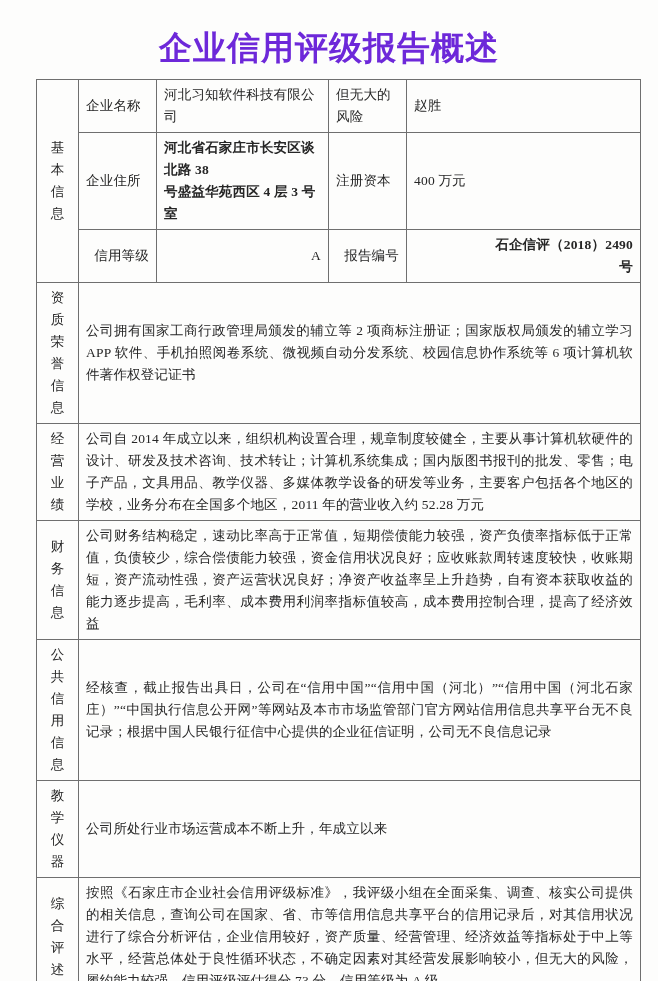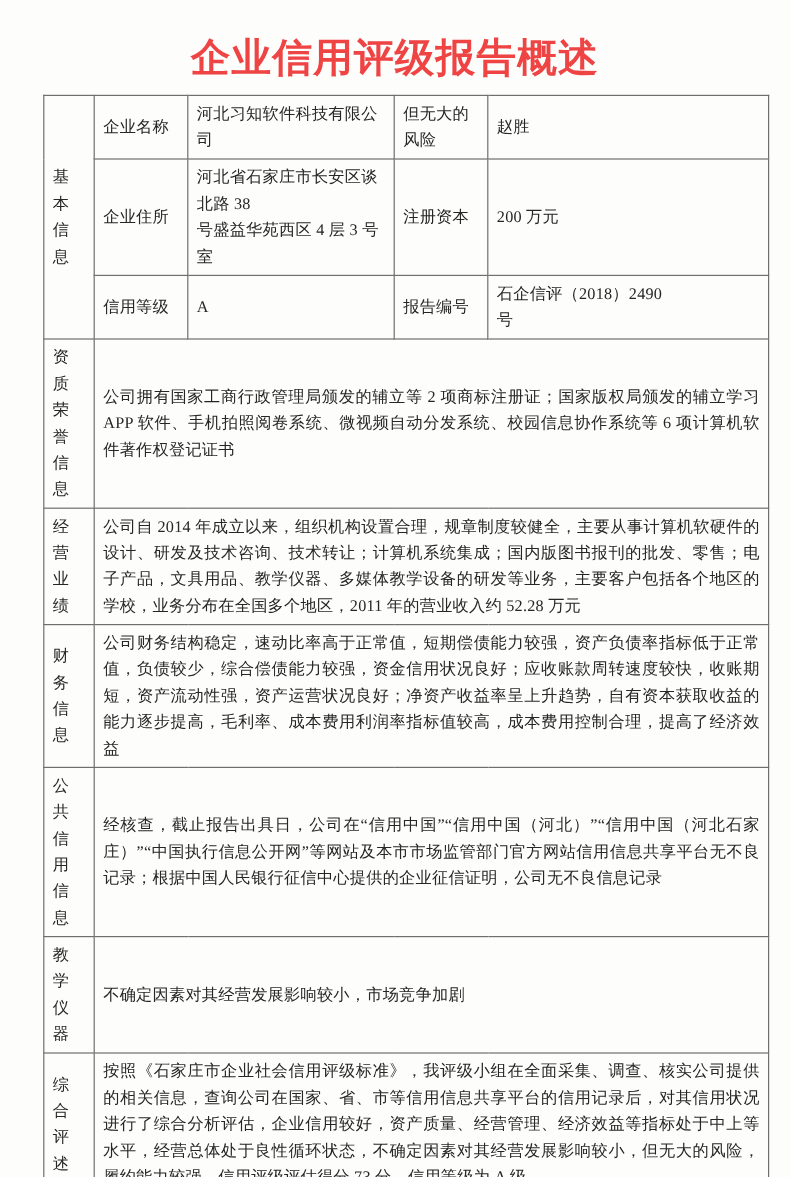--- a/index.html
+++ b/index.html
@@ -10,44 +10,45 @@
     color:#262626;
     position:relative;
     overflow:hidden;
   }
   .page-title{
     text-align:center;
     font-size:33px;
     font-weight:bold;
     letter-spacing:1px;
     margin:26px 0 8px 0;
-    color:#ef4444;
+    color:#6d28d9;
   }
   table.report{
     border-collapse:collapse;
     margin-left:36px;
     width:604px;
     table-layout:fixed;
   }
   table.report td{
     border:1.5px solid #6f6f6f;
     font-size:13.5px;
     line-height:22px;
     vertical-align:middle;
     padding:4px 7px;
     letter-spacing:0.2px;
     word-break:break-all;
   }
   td.rowhead{
+    text-align:center;
     padding:4px 6px;
     line-height:23px;
   }
   td.fieldlabel{ padding-left:9px; }
   td.fieldval{ padding-left:9px; }
-  .preline{ white-space:pre-line; }
+  .preline{ white-space:pre-line;font-weight:bold; }
   td.para{ padding:7px 9px 7px 9px; text-align:justify; }
 </style>
 </head>
 <body>
 
 <div class="page-title">企业信用评级报告概述</div>
 
 <table class="report">
   <colgroup>
     <col style="width:42px">
@@ -62,23 +63,23 @@
       <td class="fieldlabel">企业名称</td>
       <td class="fieldval">河北习知软件科技有限公司</td>
       <td class="fieldlabel">但无大的风险</td>
       <td class="fieldval">赵胜</td>
     </tr>
     <tr style="height:48px;">
       <td class="fieldlabel">企业住所</td>
       <td class="fieldval preline">河北省石家庄市长安区谈北路 38
 号盛益华苑西区 4 层 3 号室</td>
       <td class="fieldlabel">注册资本</td>
-      <td class="fieldval">200 万元</td>
+      <td class="fieldval">400 万元</td>
     </tr>
-    <tr style="height:46px;">
+    <tr style="height:46px;text-align:right;">
       <td class="fieldlabel">信用等级</td>
       <td class="fieldval">A</td>
       <td class="fieldlabel">报告编号</td>
       <td class="fieldval preline">石企信评（2018）2490
 号</td>
     </tr>
 
     <tr>
       <td class="rowhead">资质荣誉信息</td>
       <td class="para" colspan="4">公司拥有国家工商行政管理局颁发的辅立等 2 项商标注册证；国家版权局颁发的辅立学习 APP 软件、手机拍照阅卷系统、微视频自动分发系统、校园信息协作系统等 6 项计算机软件著作权登记证书</td>
@@ -90,21 +91,21 @@
     <tr>
       <td class="rowhead">财务信息</td>
       <td class="para" colspan="4">公司财务结构稳定，速动比率高于正常值，短期偿债能力较强，资产负债率指标低于正常值，负债较少，综合偿债能力较强，资金信用状况良好；应收账款周转速度较快，收账期短，资产流动性强，资产运营状况良好；净资产收益率呈上升趋势，自有资本获取收益的能力逐步提高，毛利率、成本费用利润率指标值较高，成本费用控制合理，提高了经济效益</td>
     </tr>
     <tr>
       <td class="rowhead">公共信用信息</td>
       <td class="para" colspan="4">经核查，截止报告出具日，公司在“信用中国”“信用中国（河北）”“信用中国（河北石家庄）”“中国执行信息公开网”等网站及本市市场监管部门官方网站信用信息共享平台无不良记录；根据中国人民银行征信中心提供的企业征信证明，公司无不良信息记录</td>
     </tr>
     <tr>
       <td class="rowhead">教学仪器</td>
-      <td class="para" colspan="4">不确定因素对其经营发展影响较小，市场竞争加剧</td>
+      <td class="para" colspan="4">公司所处行业市场运营成本不断上升，年成立以来</td>
     </tr>
     <tr>
       <td class="rowhead">综合评述</td>
       <td class="para" colspan="4">按照《石家庄市企业社会信用评级标准》，我评级小组在全面采集、调查、核实公司提供的相关信息，查询公司在国家、省、市等信用信息共享平台的信用记录后，对其信用状况进行了综合分析评估，企业信用较好，资产质量、经营管理、经济效益等指标处于中上等水平，经营总体处于良性循环状态，不确定因素对其经营发展影响较小，但无大的风险，履约能力较强，信用评级评估得分 73 分，信用等级为 A 级</td>
     </tr>
 
   </tbody>
 </table>
 
 </body></html>

